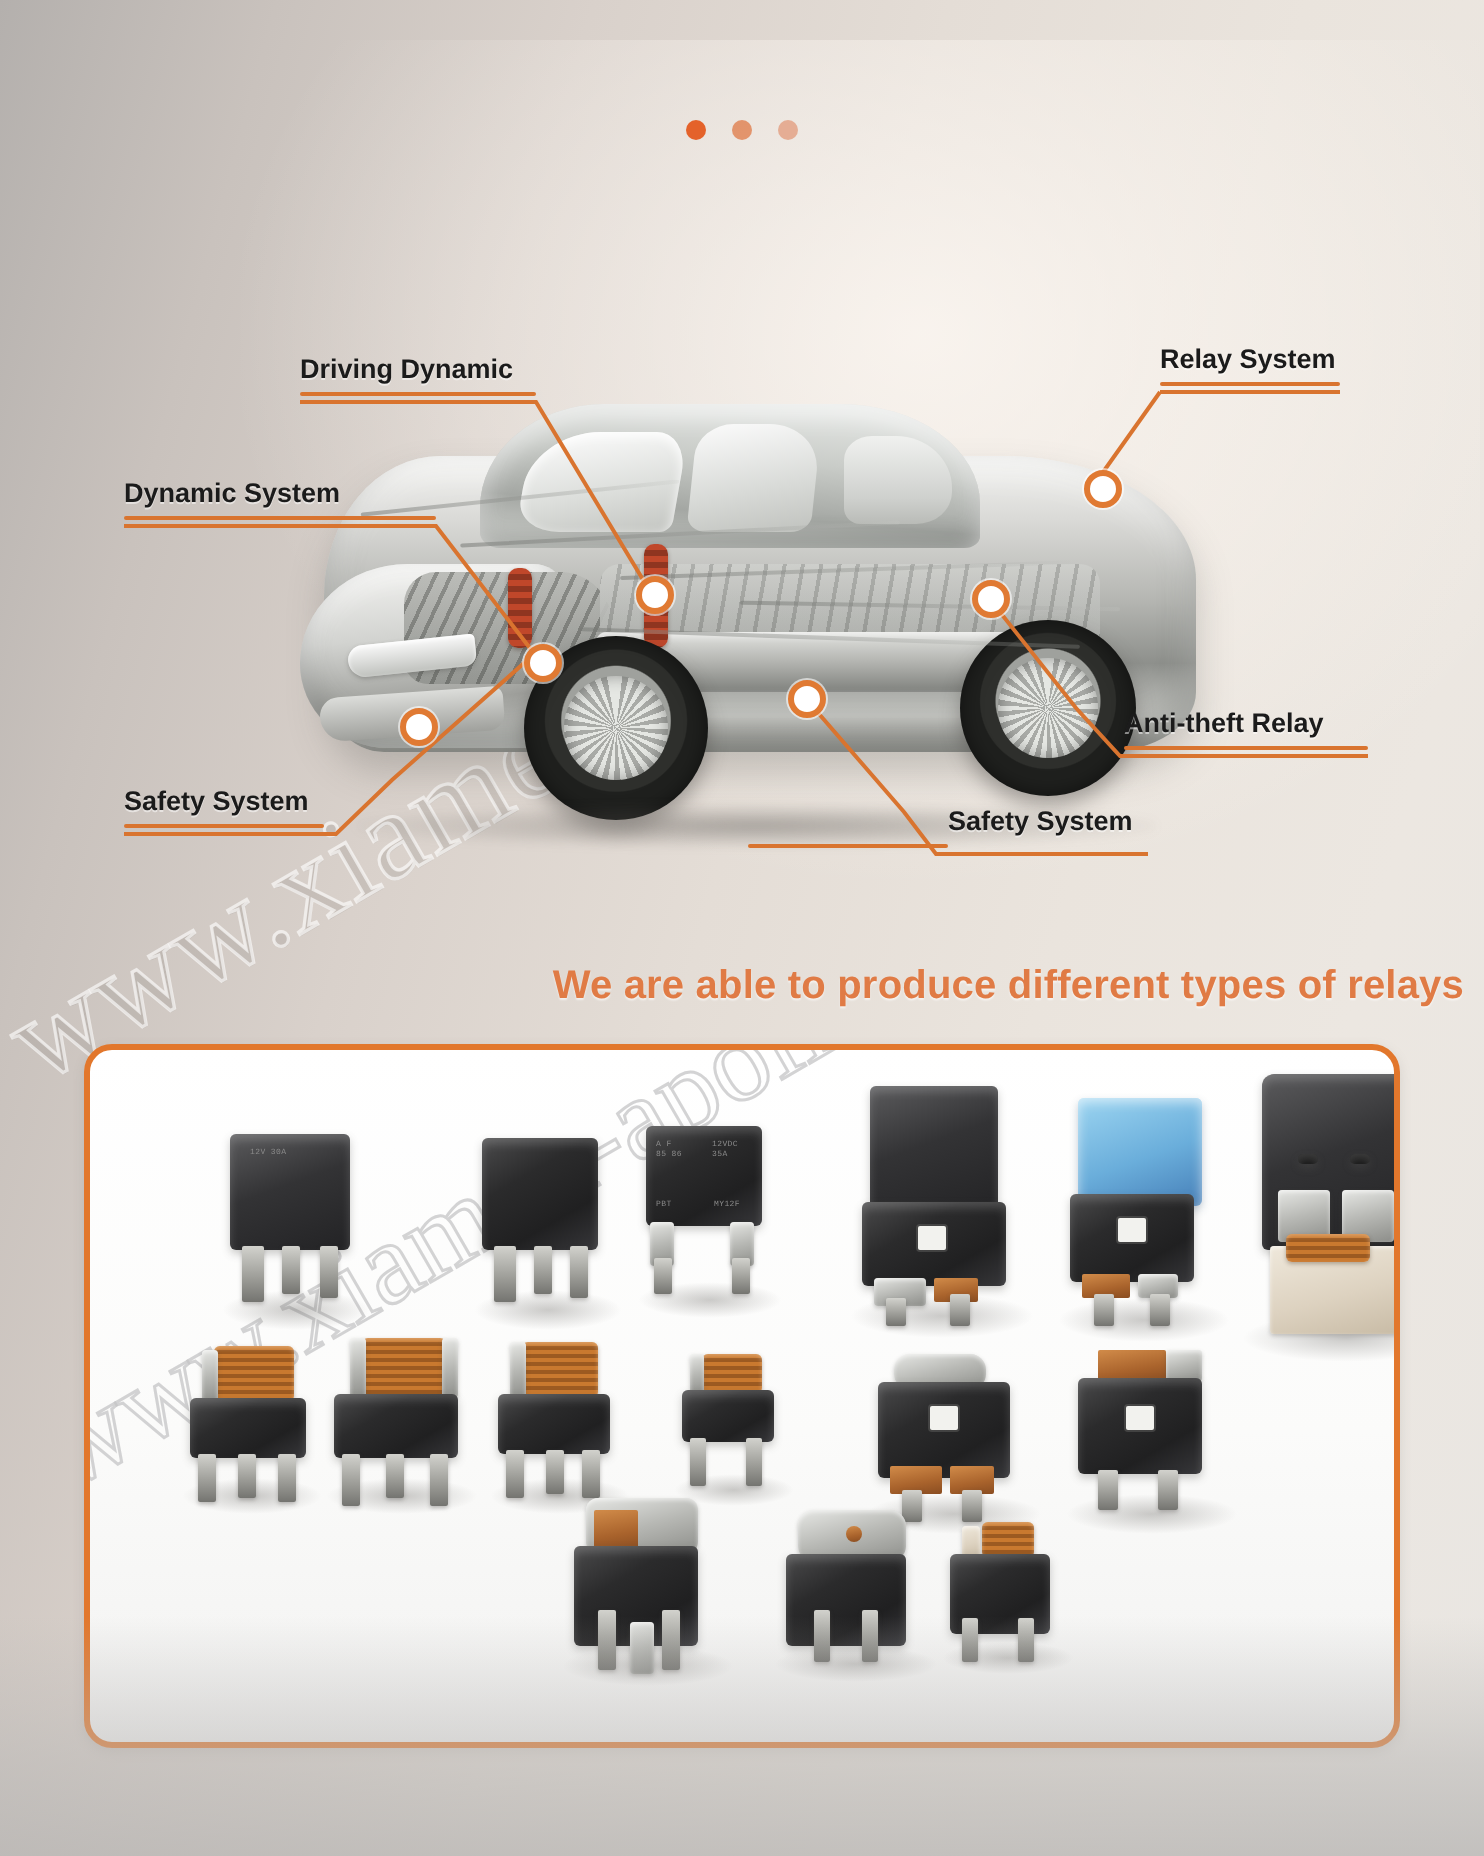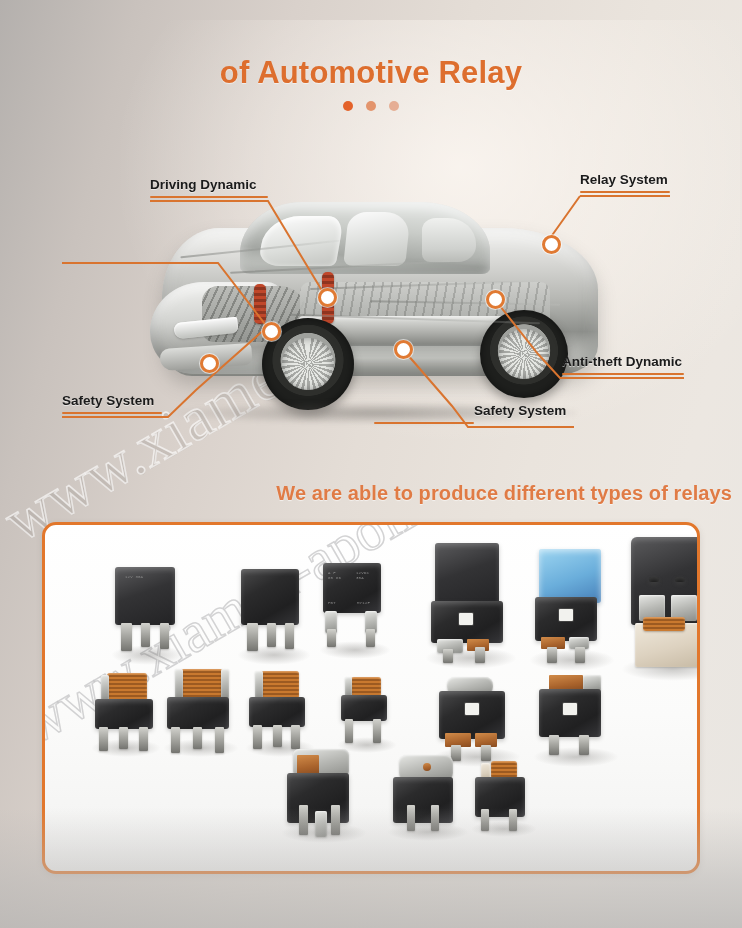--- a/index.html
+++ b/index.html
@@ -263,21 +263,20 @@
 
 <div id="page">
 
   <div class="bg-light"></div>
 
   <div class="watermark">
     <span>www.xiamen-apollo.com</span>
   </div>
 
   <div class="title-wrap">
-    <div class="title-line">of Automotive Relay</div>
     <div class="dots">
       <span class="dot d1"></span>
       <span class="dot d2"></span>
       <span class="dot d3"></span>
     </div>
   </div>
 
   <div class="car-stage">
 
     <div class="car">
@@ -320,28 +319,32 @@
     <div class="marker" style="left:542px;top:67px;"></div>
     <div class="marker" style="left:486px;top:122px;"></div>
     <div class="marker" style="left:200px;top:186px;"></div>
     <div class="marker" style="left:394px;top:172px;"></div>
 
     <div class="callout" style="left:150px;top:10px;">
       <div class="ctext">Driving Dynamic</div>
       <div class="uline" style="width:118px;"></div>
     </div>
 
+    <div class="callout" style="left:62px;top:72px;">
+      <div class="ctext">Dynamic System</div>
+      <div class="uline" style="width:156px;"></div>
+    </div>
 
     <div class="callout" style="left:580px;top:5px;">
       <div class="ctext">Relay System</div>
       <div class="uline" style="width:90px;"></div>
     </div>
 
     <div class="callout" style="left:562px;top:187px;">
-      <div class="ctext">Anti-theft Dynamic</div>
+      <div class="ctext">Anti-theft Relay</div>
       <div class="uline" style="width:122px;"></div>
     </div>
 
     <div class="callout" style="left:62px;top:226px;">
       <div class="ctext">Safety System</div>
       <div class="uline" style="width:100px;"></div>
     </div>
 
     <div class="callout" style="left:474px;top:236px;">
       <div class="ctext">Safety System</div>

